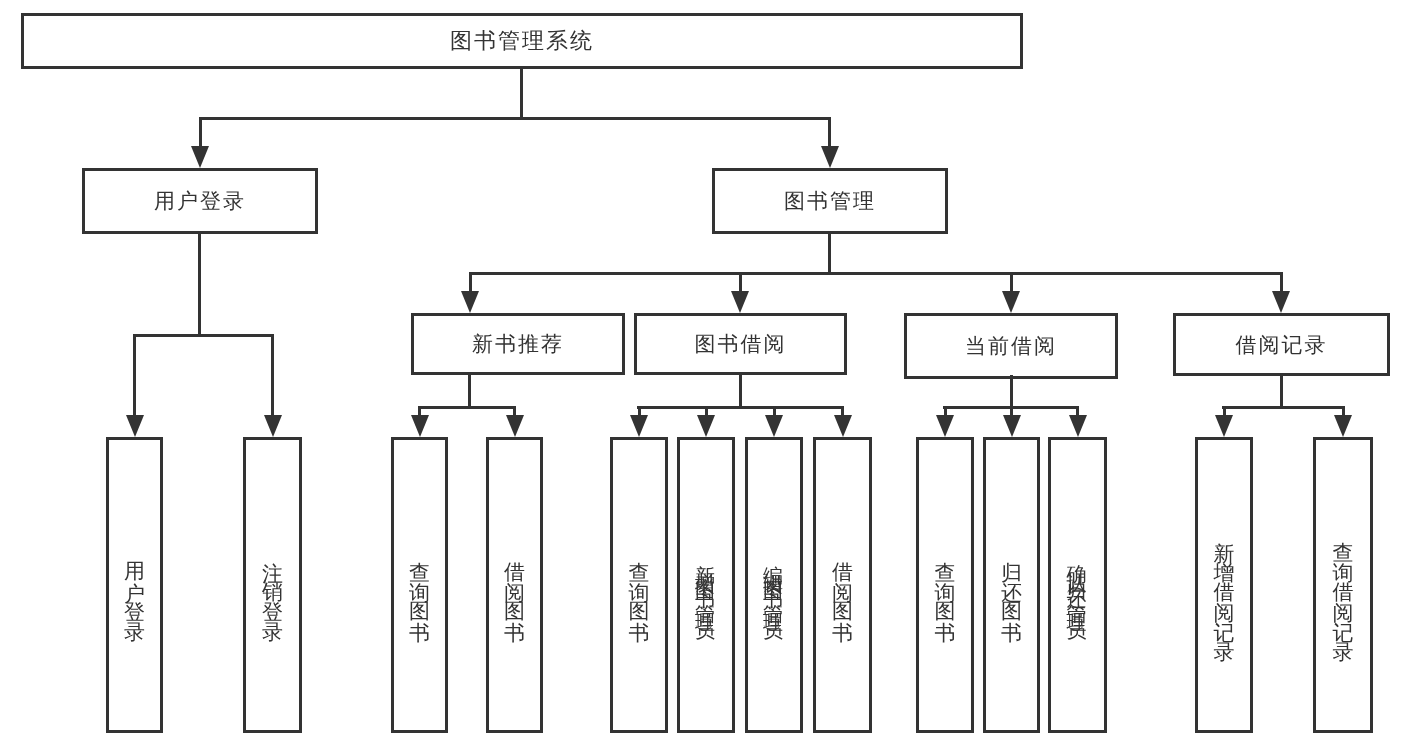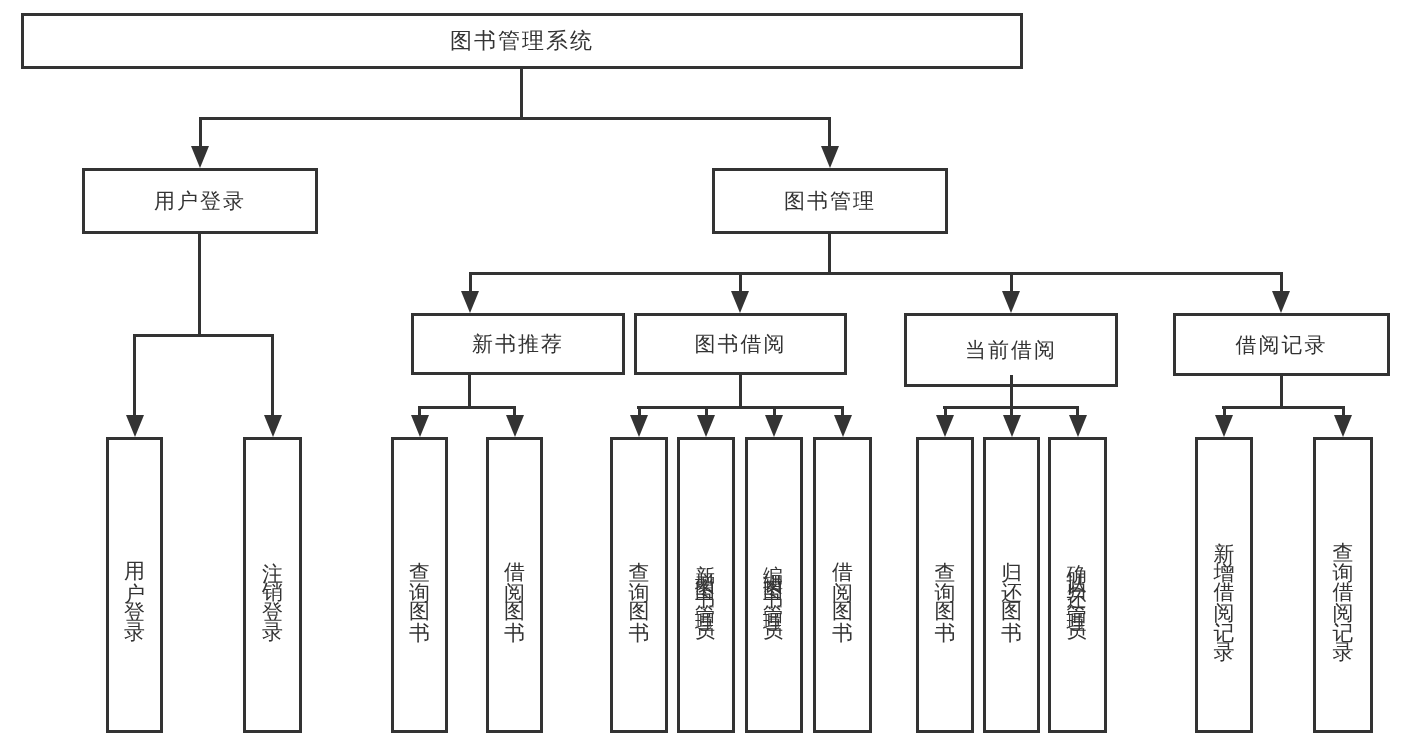--- a/index.html
+++ b/index.html
@@ -34,21 +34,21 @@
 
 <div id="canvas">
 
   <div class="node root" style="left:21px;top:13px;width:1002px;height:56px;">图书管理系统</div>
 
   <div class="node" style="left:82px;top:168px;width:236px;height:66px;">用户登录</div>
   <div class="node" style="left:712px;top:168px;width:236px;height:66px;">图书管理</div>
 
   <div class="node" style="left:363px;top:313px;width:214px;height:62px;margin-left:48px;">新书推荐</div>
   <div class="node" style="left:634px;top:313px;width:213px;height:62px;">图书借阅</div>
-  <div class="node" style="left:904px;top:313px;width:214px;height:74px;">当前借阅</div>
+  <div class="node" style="left:904px;top:313px;width:214px;height:66px;">当前借阅</div>
   <div class="node" style="left:1173px;top:313px;width:217px;height:63px;">借阅记录</div>
 
   <div class="node leaf" style="left:106px;top:437px;width:57px;height:296px;">用户登录</div>
   <div class="node leaf" style="left:243px;top:437px;width:59px;height:296px;">注销登录</div>
 
   <div class="node leaf" style="left:391px;top:437px;width:57px;height:296px;">查询图书</div>
   <div class="node leaf" style="left:486px;top:437px;width:57px;height:296px;">借阅图书</div>
 
   <div class="node leaf" style="left:610px;top:437px;width:58px;height:296px;">查询图书</div>
   <div class="node leaf long" style="left:677px;top:437px;width:58px;height:296px;">新增图书（管理员）</div>

